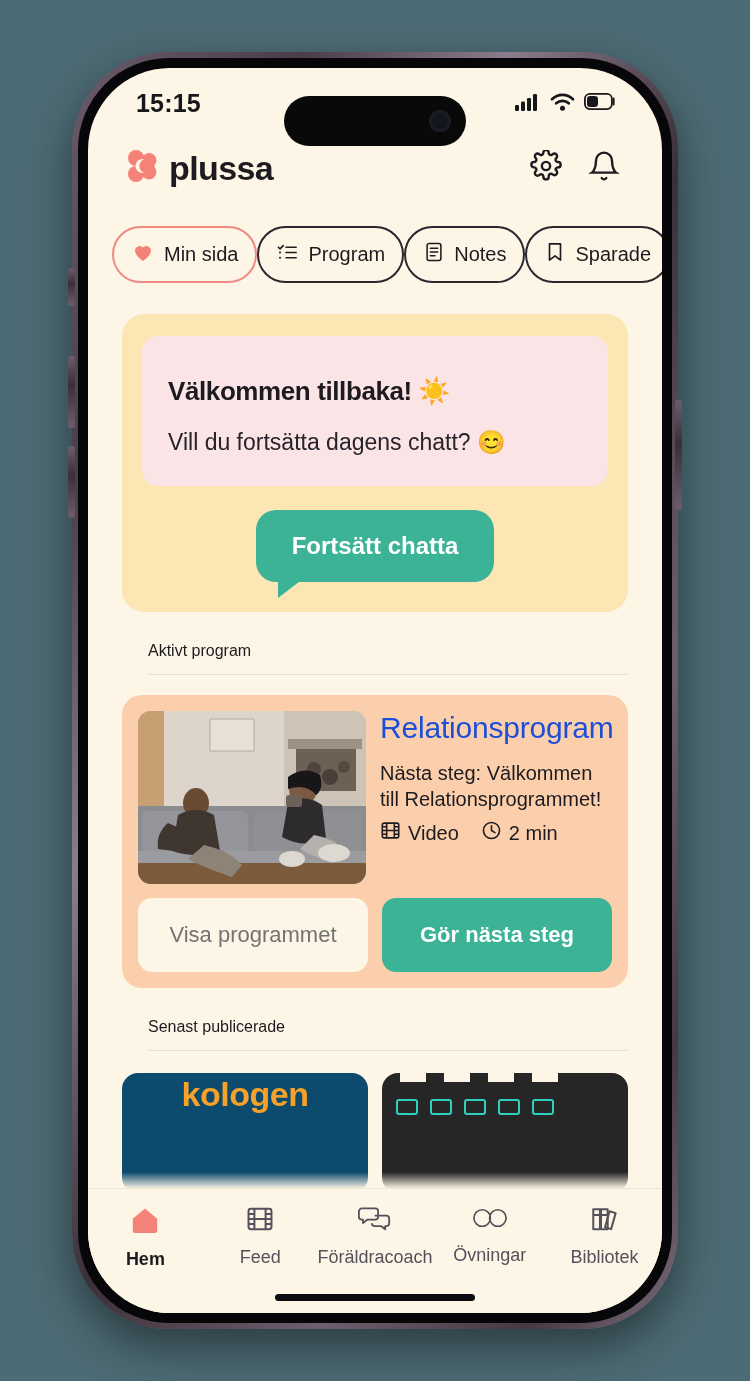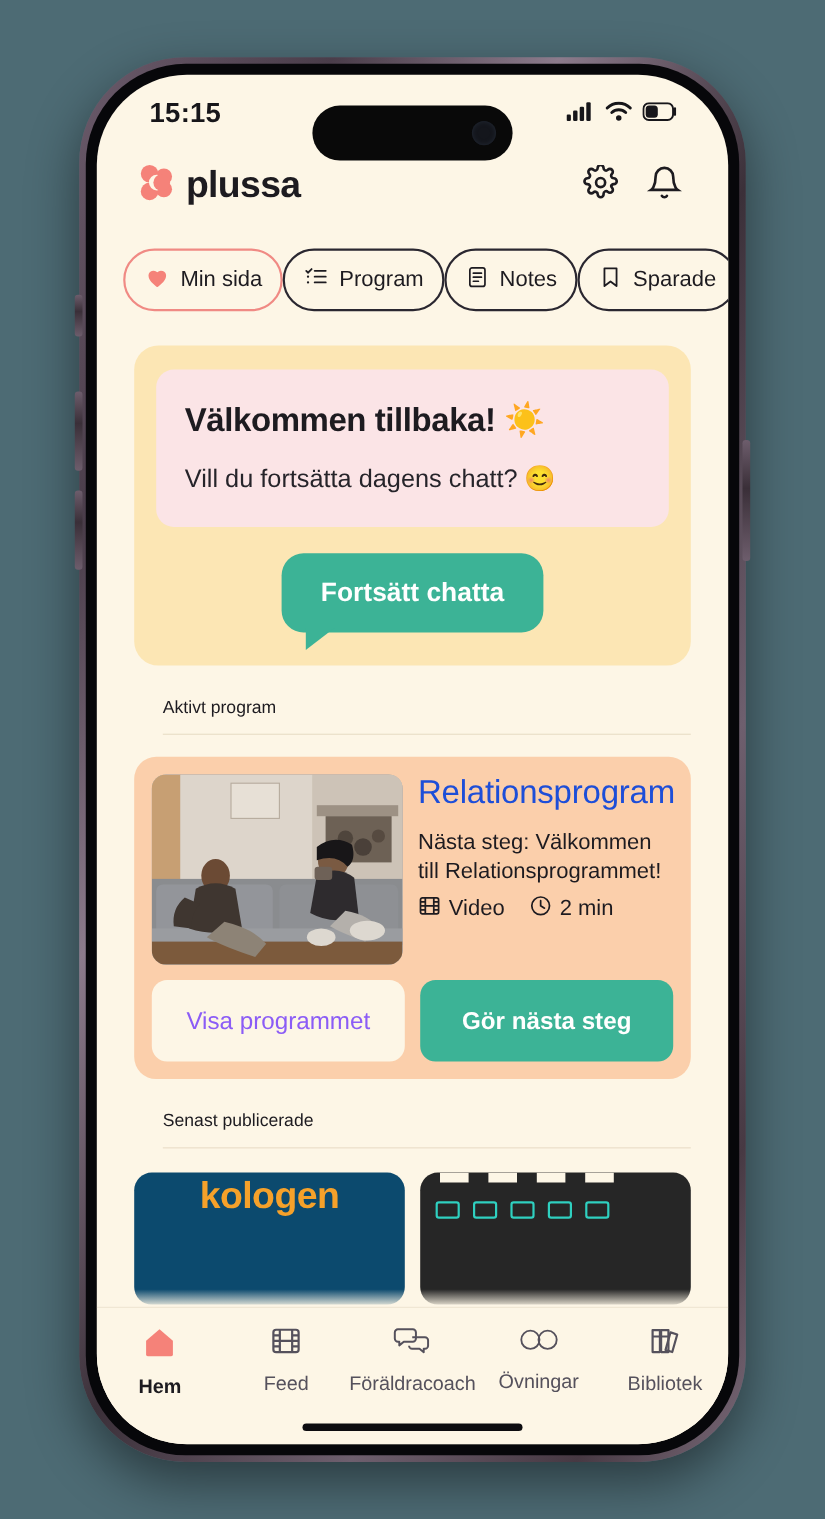--- a/index.html
+++ b/index.html
@@ -134,22 +134,23 @@
     border-radius: 22px;
     padding: 22px 20px 30px;
     margin-top: 18px;
   }
   .welcome-inner {
     background: #fbe4e6;
     border-radius: 16px;
     padding: 28px 26px 30px;
   }
   .welcome-title {
-    font-size: 30px; font-weight: bold; color: #1d1b20;
+    font-size: 26px; font-weight: bold; color: #1d1b20;
     letter-spacing: -.4px;
+    margin-top: 12px;
   }
   .welcome-sub {
     font-size: 23px; color: #26242a;
     margin-top: 22px;
   }
   .chat-bubble-wrap { display: flex; justify-content: center; margin-top: 24px; }
   .chat-bubble {
     position: relative;
     background: #3cb396;
     border-radius: 20px;
@@ -216,21 +217,21 @@
   }
   .meta-item { display: flex; align-items: center; gap: 7px; }
 
   .program-actions {
     display: flex; gap: 14px; width: 100%;
   }
   .btn-secondary {
     flex: 1; height: 74px;
     background: #fdf6e6; border-radius: 14px;
     display: flex; align-items: center; justify-content: center;
-    font-size: 22px; color: #8b5cf6;
+    font-size: 22px; color: #737373;
   }
   .btn-primary {
     flex: 1; height: 74px;
     background: #3cb396; border-radius: 14px;
     display: flex; align-items: center; justify-content: center;
     font-size: 22px; font-weight: bold; color: #ffffff;
   }
 
   
   .peek-row { display: flex; gap: 14px; margin-top: 22px; }

